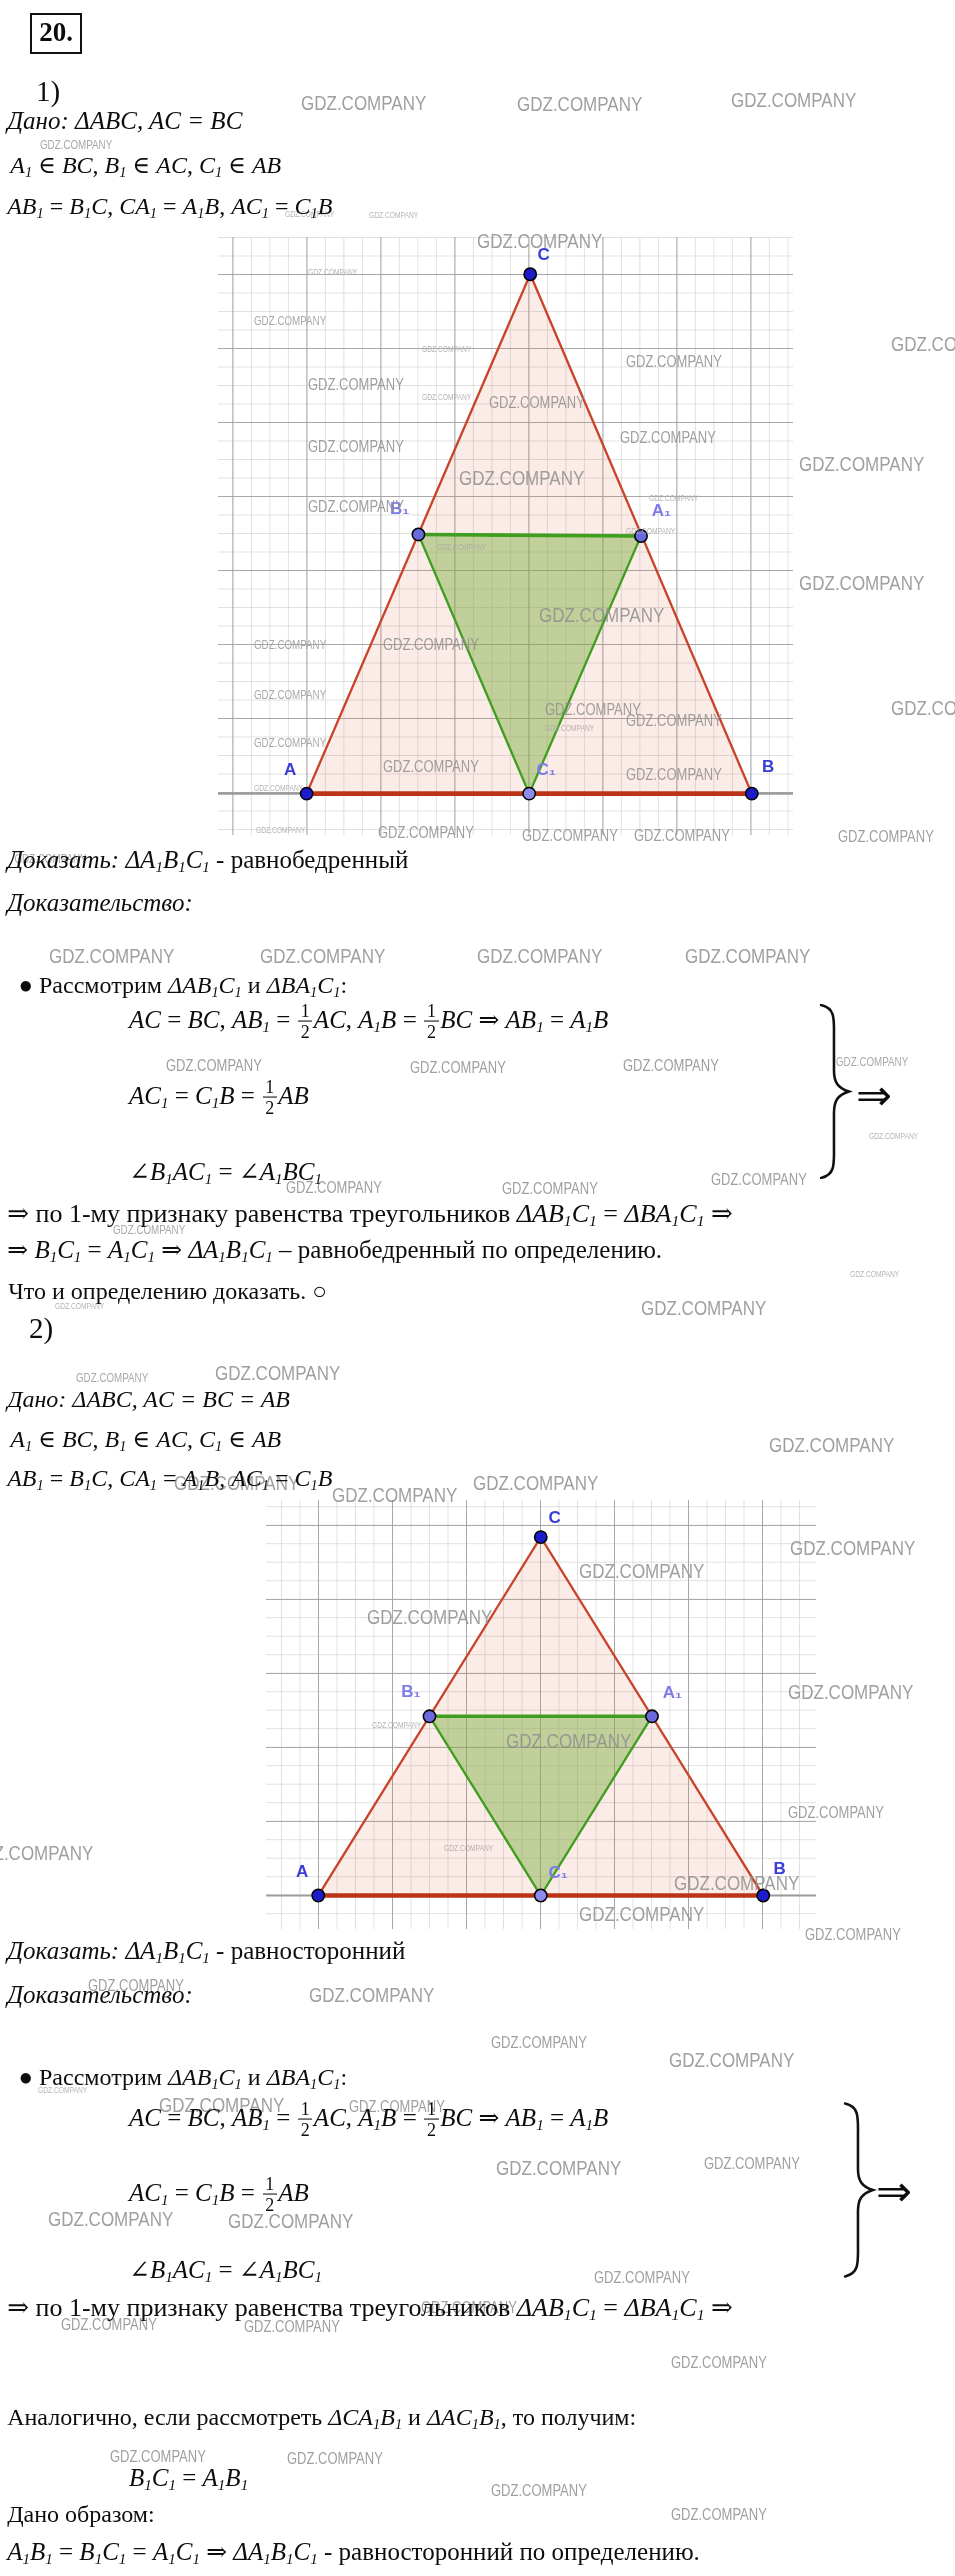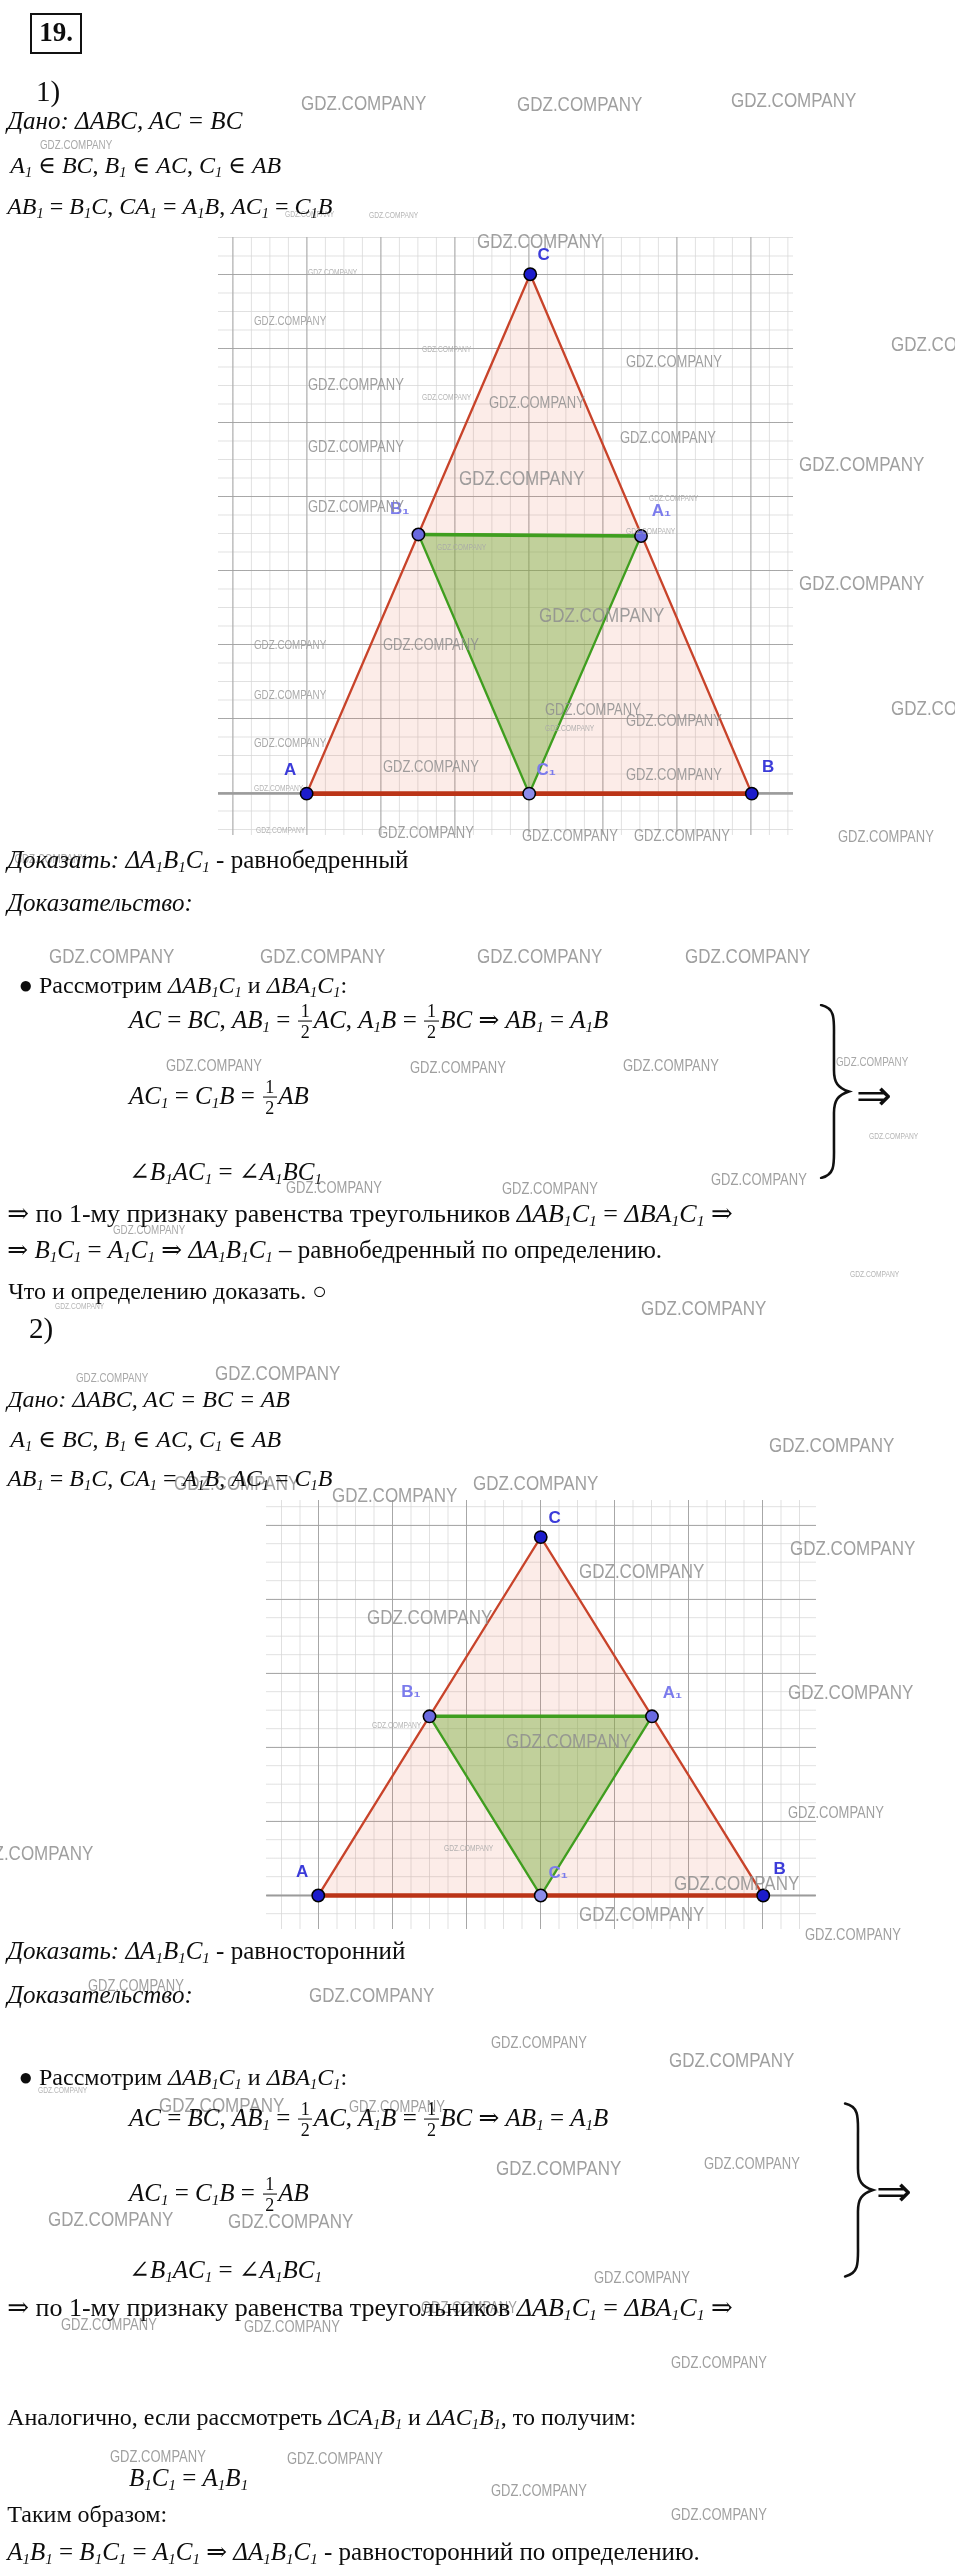--- a/index.html
+++ b/index.html
@@ -37,21 +37,21 @@
   .dlabel{font-family:"Liberation Sans",sans-serif;font-weight:bold;font-size:33px;}
   .brace{position:absolute;z-index:6;}
   .bigarrow{position:absolute;z-index:6;font-size:43px;font-family:"DejaVu Sans",sans-serif;color:#0d0d0d;}
 </style>
 </head>
 <body>
 
 <div class="page">
 
   <div class="num-box">
-    <span>19.</span>
+    <span>20.</span>
   </div>
 
   <div class="txt" style="left:36px;top:75px;font-size:29px;">1)</div>
 
   <div class="txt" style="left:7.2px;top:107px;font-size:25px;">
     <span class="it">Дано:</span>
     <span class="it"><i>ΔABC</i>, <i>AC</i> = <i>BC</i></span>
   </div>
 
   <div class="txt" style="left:10.3px;top:152px;font-size:24px;"><i>A<sub>1</sub></i> ∈ <i>BC</i>, <i>B<sub>1</sub></i> ∈ <i>AC</i>, <i>C<sub>1</sub></i> ∈ <i>AB</i></div>
@@ -172,21 +172,21 @@
     <path d="M8,2 C36,8 33,30 33,64 L33,128 C33,152 40,163 62,170 C40,177 33,188 33,212 L33,276 C33,310 36,332 8,338" fill="none" stroke="#111" stroke-width="5" stroke-linecap="round"></path>
   </svg>
   <div class="bigarrow" style="left:876px;top:2166px;">⇒</div>
 
   <div class="txt" style="left:7.2px;top:2293px;font-size:26px;">⇒ по 1-му признаку равенства треугольников  <i>ΔAB<sub>1</sub>C<sub>1</sub></i> = <i>ΔBA<sub>1</sub>C<sub>1</sub></i> ⇒</div>
 
   <div class="txt" style="left:7.2px;top:2404px;font-size:24px;">Аналогично, если рассмотреть <i>ΔCA<sub>1</sub>B<sub>1</sub></i> и <i>ΔAC<sub>1</sub>B<sub>1</sub></i>, то получим:</div>
 
   <div class="eqc" style="top:2464px;font-size:25px;"><i>B<sub>1</sub>C<sub>1</sub></i> = <i>A<sub>1</sub>B<sub>1</sub></i></div>
 
-  <div class="txt" style="left:7.2px;top:2501px;font-size:24px;">Таким образом:</div>
+  <div class="txt" style="left:7.2px;top:2501px;font-size:24px;">Дано образом:</div>
 
   <div class="txt" style="left:7.2px;top:2538px;font-size:25px;"><i>A<sub>1</sub>B<sub>1</sub></i> = <i>B<sub>1</sub>C<sub>1</sub></i> = <i>A<sub>1</sub>C<sub>1</sub></i> ⇒ <i>ΔA<sub>1</sub>B<sub>1</sub>C<sub>1</sub></i> -  равносторонний по определению.</div>
 
 <span class="wm wm-l" style="left: 301px; top: 92px;">GDZ.COMPANY</span>
     <span class="wm wm-l" style="left: 517px; top: 93px;">GDZ.COMPANY</span>
     <span class="wm wm-l" style="left: 731px; top: 89px;">GDZ.COMPANY</span>
     <span class="wm wm-s" style="left: 40px; top: 138px;">GDZ.COMPANY</span>
     <span class="wm wm-t" style="left: 285px; top: 210px;">GDZ.COMPANY</span>
     <span class="wm wm-t" style="left: 369px; top: 211px;">GDZ.COMPANY</span>
     <span class="wm wm-l" style="left: 477px; top: 230px;">GDZ.COMPANY</span>

